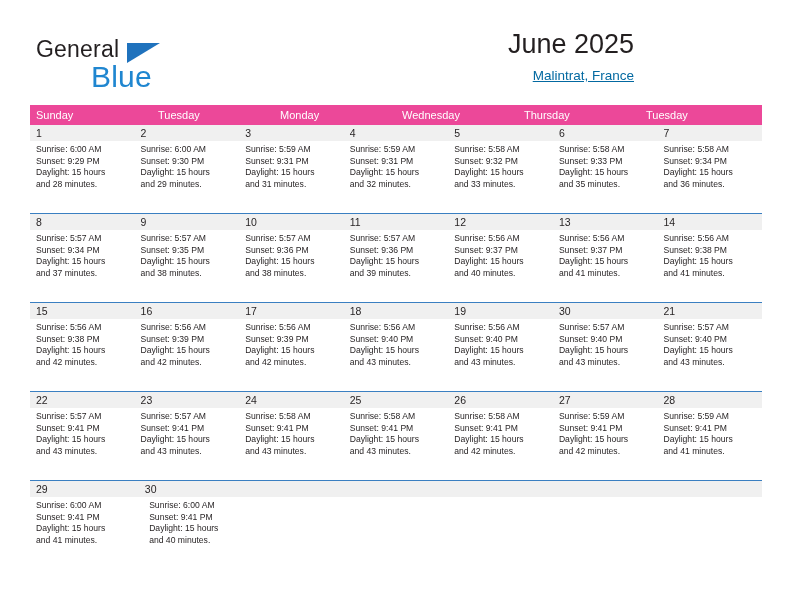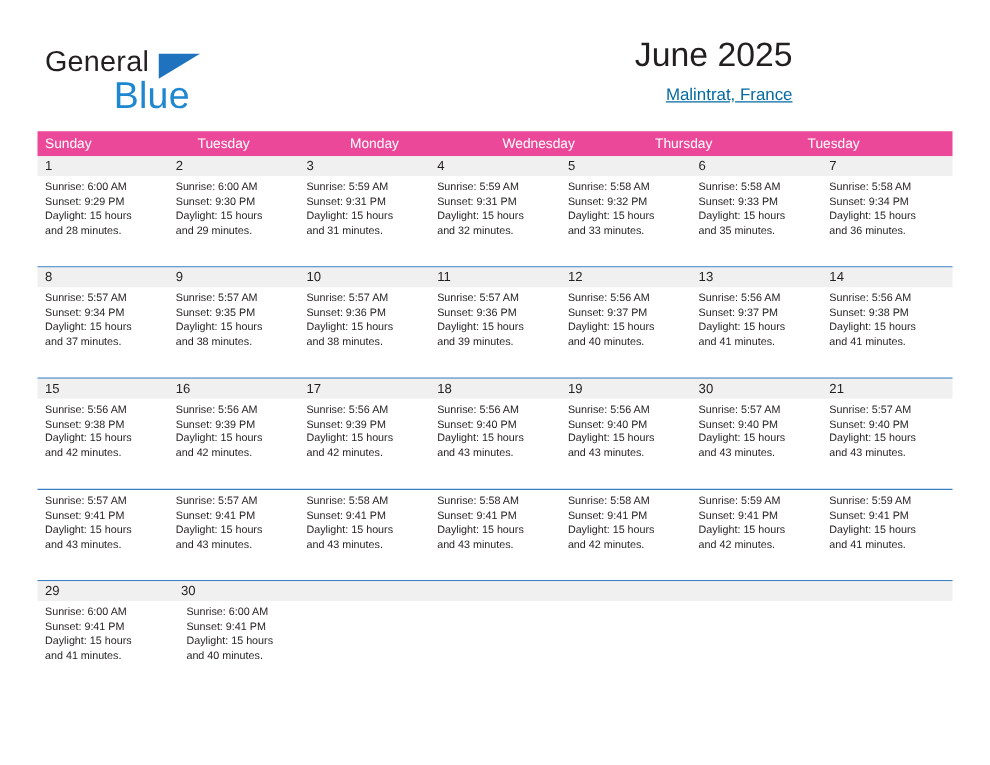--- a/index.html
+++ b/index.html
@@ -339,20 +339,29 @@
             </div>
             <div class="cell-info">
               <div>Sunrise: 5:57 AM</div>
               <div>Sunset: 9:40 PM</div>
               <div>Daylight: 15 hours</div>
               <div>and 43 minutes.</div>
             </div>
           </div>
         </div>
         <div class="week">
+          <div class="week-numbers">
+            <div class="cell-num">22</div>
+            <div class="cell-num">23</div>
+            <div class="cell-num">24</div>
+            <div class="cell-num">25</div>
+            <div class="cell-num">26</div>
+            <div class="cell-num">27</div>
+            <div class="cell-num">28</div>
+          </div>
           <div class="week-body">
             <div class="cell-info">
               <div>Sunrise: 5:57 AM</div>
               <div>Sunset: 9:41 PM</div>
               <div>Daylight: 15 hours</div>
               <div>and 43 minutes.</div>
             </div>
             <div class="cell-info">
               <div>Sunrise: 5:57 AM</div>
               <div>Sunset: 9:41 PM</div>

